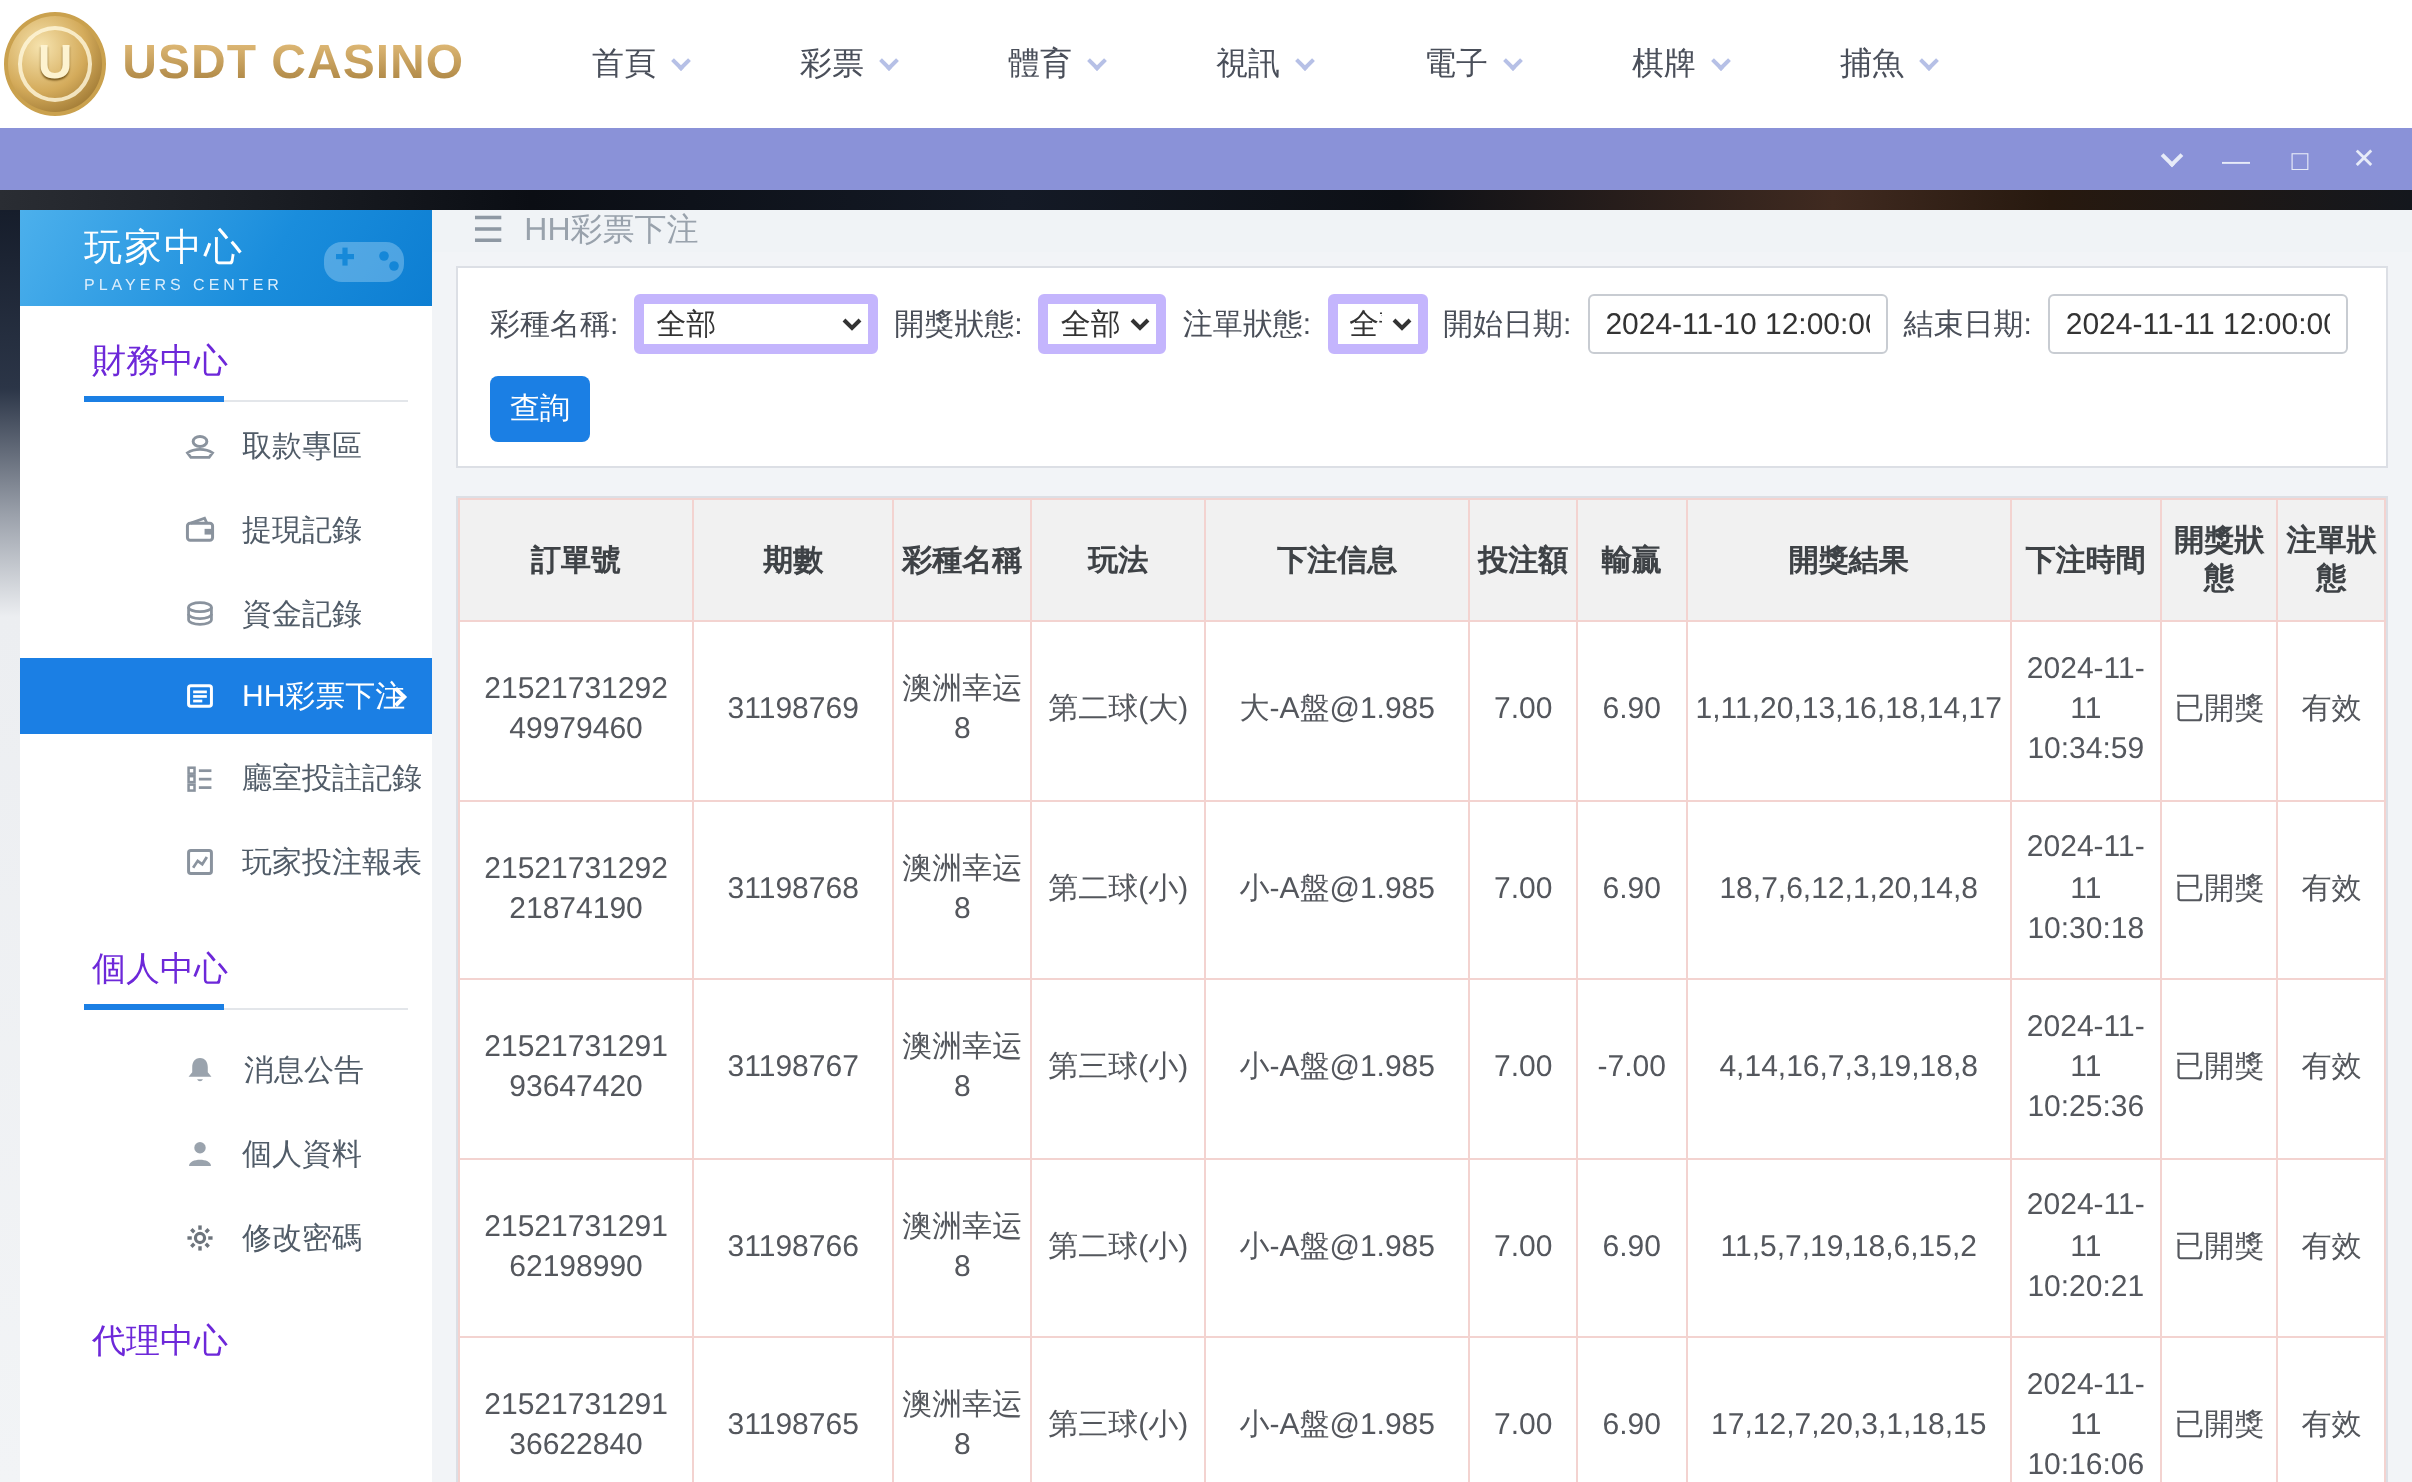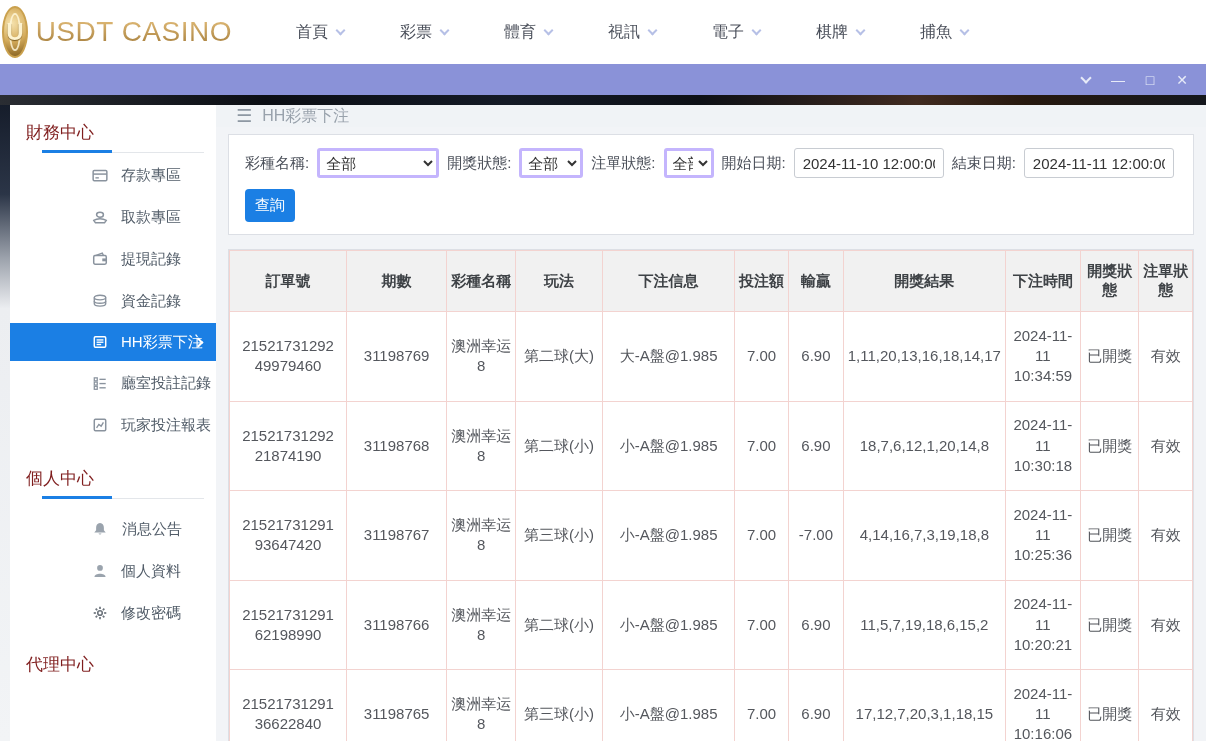--- a/index.html
+++ b/index.html
@@ -8,21 +8,21 @@
 
   
   .site-header { height:64px; background:#fff; display:flex; align-items:center; padding-left:2px; }
   .logo { display:flex; align-items:center; gap:8px; width:230px; }
   .coin { width:52px; height:52px; border-radius:50%;
           background:radial-gradient(circle at 35% 32%, #f6e3ae, #d4ab5b 50%, #8a6524 95%);
           border:2px solid #caa14e; display:flex; align-items:center; justify-content:center;
           position:relative; overflow:hidden; }
   .coin::after { content:""; position:absolute; inset:5px; border-radius:50%; border:2px solid rgba(255,248,220,.8); }
   .coin-u { font-size:24px; font-weight:bold; color:#fdf3d0; text-shadow:0 1px 1px #7a5a1e; z-index:1; }
-  .brand-text { font-size:28px; font-weight:400; letter-spacing:.5px;
+  .brand-text { font-size:24px; font-weight:700; letter-spacing:.5px;
                 background:linear-gradient(180deg,#e0ba77 10%, #a8813f 90%);
                 -webkit-background-clip:text; background-clip:text; color:transparent; white-space:nowrap; }
   .main-nav { display:flex; margin-left:36px; gap:0; }
   .nav-item { width:104px; display:flex; align-items:center; justify-content:center; cursor:pointer; height:64px; }
   .nav-label { font-size:16px; color:#4a4f5a; }
   .chev { width:7px; height:7px; border-right:2px solid #b6c0e6; border-bottom:2px solid #b6c0e6;
           transform:rotate(45deg); display:inline-block; margin-left:9px; margin-top:-4px; }
 
   
   .titlebar { height:31px; background:#8a92d8; display:flex; align-items:center; justify-content:flex-end; padding-right:10px; gap:4px; }
@@ -37,39 +37,39 @@
   .main { display:flex; height:636px; background:#f2f4f7; }
   .gutter { width:10px; background:linear-gradient(180deg,#161d2b 0%,#2b3547 14%,#9ba1ab 24%,#eceef1 32%,#f2f4f6 100%); }
 
   
   .sidebar { width:206px; background:#fff; flex-shrink:0; }
   .sidebar-header { height:48px; background:linear-gradient(120deg,#4cb0ec 0%,#1a8ddc 60%,#0d7ed2 100%);
                     color:#fff; padding:6px 0 0 32px; position:relative; overflow:hidden; }
   .sidebar-title { font-size:19px; letter-spacing:1px; }
   .sidebar-sub { font-size:8px; letter-spacing:2px; color:#dceefc; margin-top:1px; }
   .gamepad { position:absolute; right:10px; top:8px; opacity:.35; }
-  .section-title { color:#7f1d1d; font-size:17px; padding:16px 0 8px 16px; }
+  .section-title { color:#6d28d9; font-size:17px; padding:16px 0 8px 36px; }
   .section-divider { margin-left:32px; margin-right:12px; border-bottom:1px solid #e3e6ea; position:relative; height:0; }
   .section-divider::before { content:""; position:absolute; left:0; bottom:-1px; width:70px; height:3px; background:#1b7fe4; }
   .side-item { height:40px; display:flex; align-items:center; padding-left:82px; gap:13px; cursor:pointer; color:#515c68; font-size:15px; white-space:nowrap; margin-top:2px; }
   .side-item svg { flex-shrink:0; }
   .side-item.active { background:#1b7fe4; color:#fff; position:relative; height:38px; }
   .chev-right { width:7px; height:7px; border-right:2px solid #fff; border-bottom:2px solid #fff; transform:rotate(-45deg); position:absolute; right:14px; }
 
   
   .content { flex:1; display:flex; flex-direction:column; }
   .content-topbar { height:45px; display:flex; align-items:center; padding-left:20px; gap:10px; background:#f0f3f6; }
   .hamburger { font-size:18px; color:#8e98a3; cursor:pointer; }
   .topbar-title { font-size:16px; color:#99a2ac; }
 
   .panel { background:#fff; border:1px solid #dcdfe5; margin:0 12px; }
   .filter-panel { margin-top:7px; padding:13px 16px 12px 16px; }
   .filter-row { display:flex; align-items:center; gap:8px; font-size:15px; color:#4a4f59; flex-wrap:nowrap; }
   .filter-row label { white-space:nowrap; }
-  select { height:30px; border:3px solid #c4b5fd; border-radius:3px; background:#fff; color:#333; font-size:15px; font-family:inherit; padding:0 2px; }
+  select { height:30px; border:5px solid #c4b5fd; border-radius:3px; background:#fff; color:#333; font-size:15px; font-family:inherit; padding:0 2px; }
   .sel-lottery { width:122px; }
   .sel-draw { width:64px; }
   .sel-order { width:50px; }
   .date-input { width:150px; height:30px; border:1px solid #c8ccd2; border-radius:3px; font-size:15px; color:#333; padding:0 8px; font-family:inherit; }
   .search-btn { margin-top:11px; width:50px; height:33px; background:#1b7fe4; color:#fff; border:none; border-radius:4px; font-size:15px; cursor:pointer; font-family:inherit; }
 
   
   .table-panel { margin-top:14px; padding:0; }
   table { border-collapse:collapse; table-layout:fixed; }
   th,td { border:1px solid #f3d3d0; text-align:center; }
@@ -128,32 +128,35 @@
   <span class="win-btn">□</span>
   <span class="win-btn">✕</span>
 </div>
 
 <div class="banner-strip"></div>
 
 <div class="main">
   <div class="gutter"></div>
 
   <div class="sidebar">
+    <div class="sidebar-header">
+      <div class="sidebar-title">玩家中心</div>
+      <div class="sidebar-sub">PLAYERS CENTER</div>
+      <svg class="gamepad" width="48" height="32" viewBox="0 0 48 32">
+        <rect x="4" y="8" rx="9" ry="9" width="40" height="20" fill="#bfe3fb"></rect>
+        <circle cx="34" cy="15" r="2.4" fill="#1a8ddc"></circle>
+          <circle cx="39" cy="20" r="2.4" fill="#1a8ddc"></circle>
+        <rect x="10" y="14" width="9" height="2.6" fill="#1a8ddc"></rect>
+          <rect x="13.2" y="10.8" width="2.6" height="9" fill="#1a8ddc"></rect>
+      </svg>
+    </div>
 
     <div class="section-title">財務中心</div>
     <div class="section-divider"></div>
 
-    <div class="side-item">
-      <svg width="16" height="16" viewBox="0 0 14 14">
-          <rect x="1" y="3" width="12" height="9" rx="1" fill="none" stroke="#8a939e" stroke-width="1.3"></rect>
-          <line x1="1" y1="6.2" x2="13" y2="6.2" stroke="#8a939e" stroke-width="1.3"></line>
-          <line x1="3" y1="9.5" x2="6" y2="9.5" stroke="#8a939e" stroke-width="1.2"></line>
-        </svg>
-      <span>存款專區</span>
-    </div>
     <div class="side-item">
       <svg width="16" height="16" viewBox="0 0 14 14">
           <ellipse cx="7" cy="5" rx="3" ry="2.2" fill="none" stroke="#8a939e" stroke-width="1.3"></ellipse>
           <path d="M1.5 10 C4.5 8 9.5 8 12.5 10 L11 12 H3 Z" fill="none" stroke="#8a939e" stroke-width="1.2"></path>
         </svg>
       <span>取款專區</span>
     </div>
     <div class="side-item">
       <svg width="16" height="16" viewBox="0 0 14 14">
           <rect x="1.5" y="4" width="11" height="7.5" rx="1.2" fill="none" stroke="#8a939e" stroke-width="1.3"></rect>

